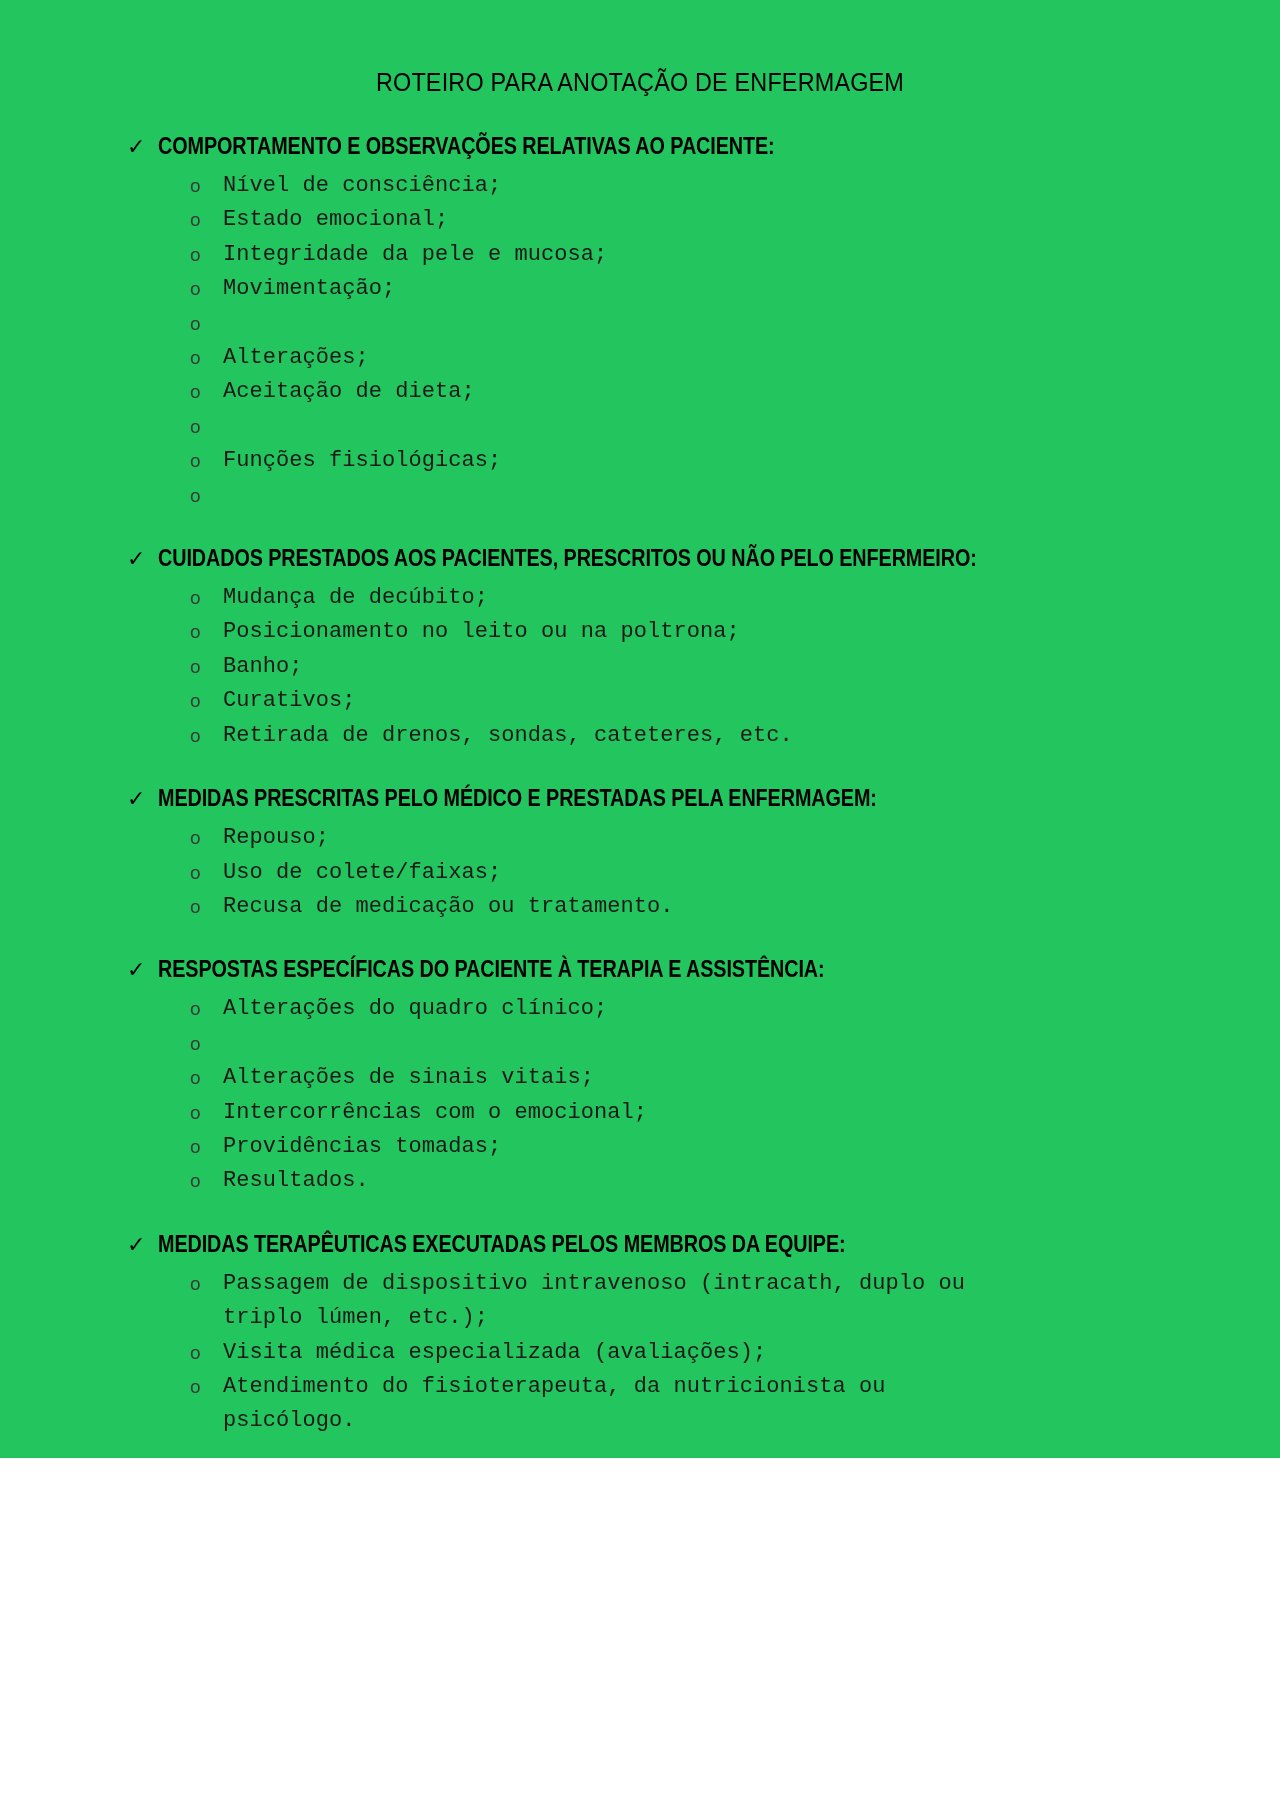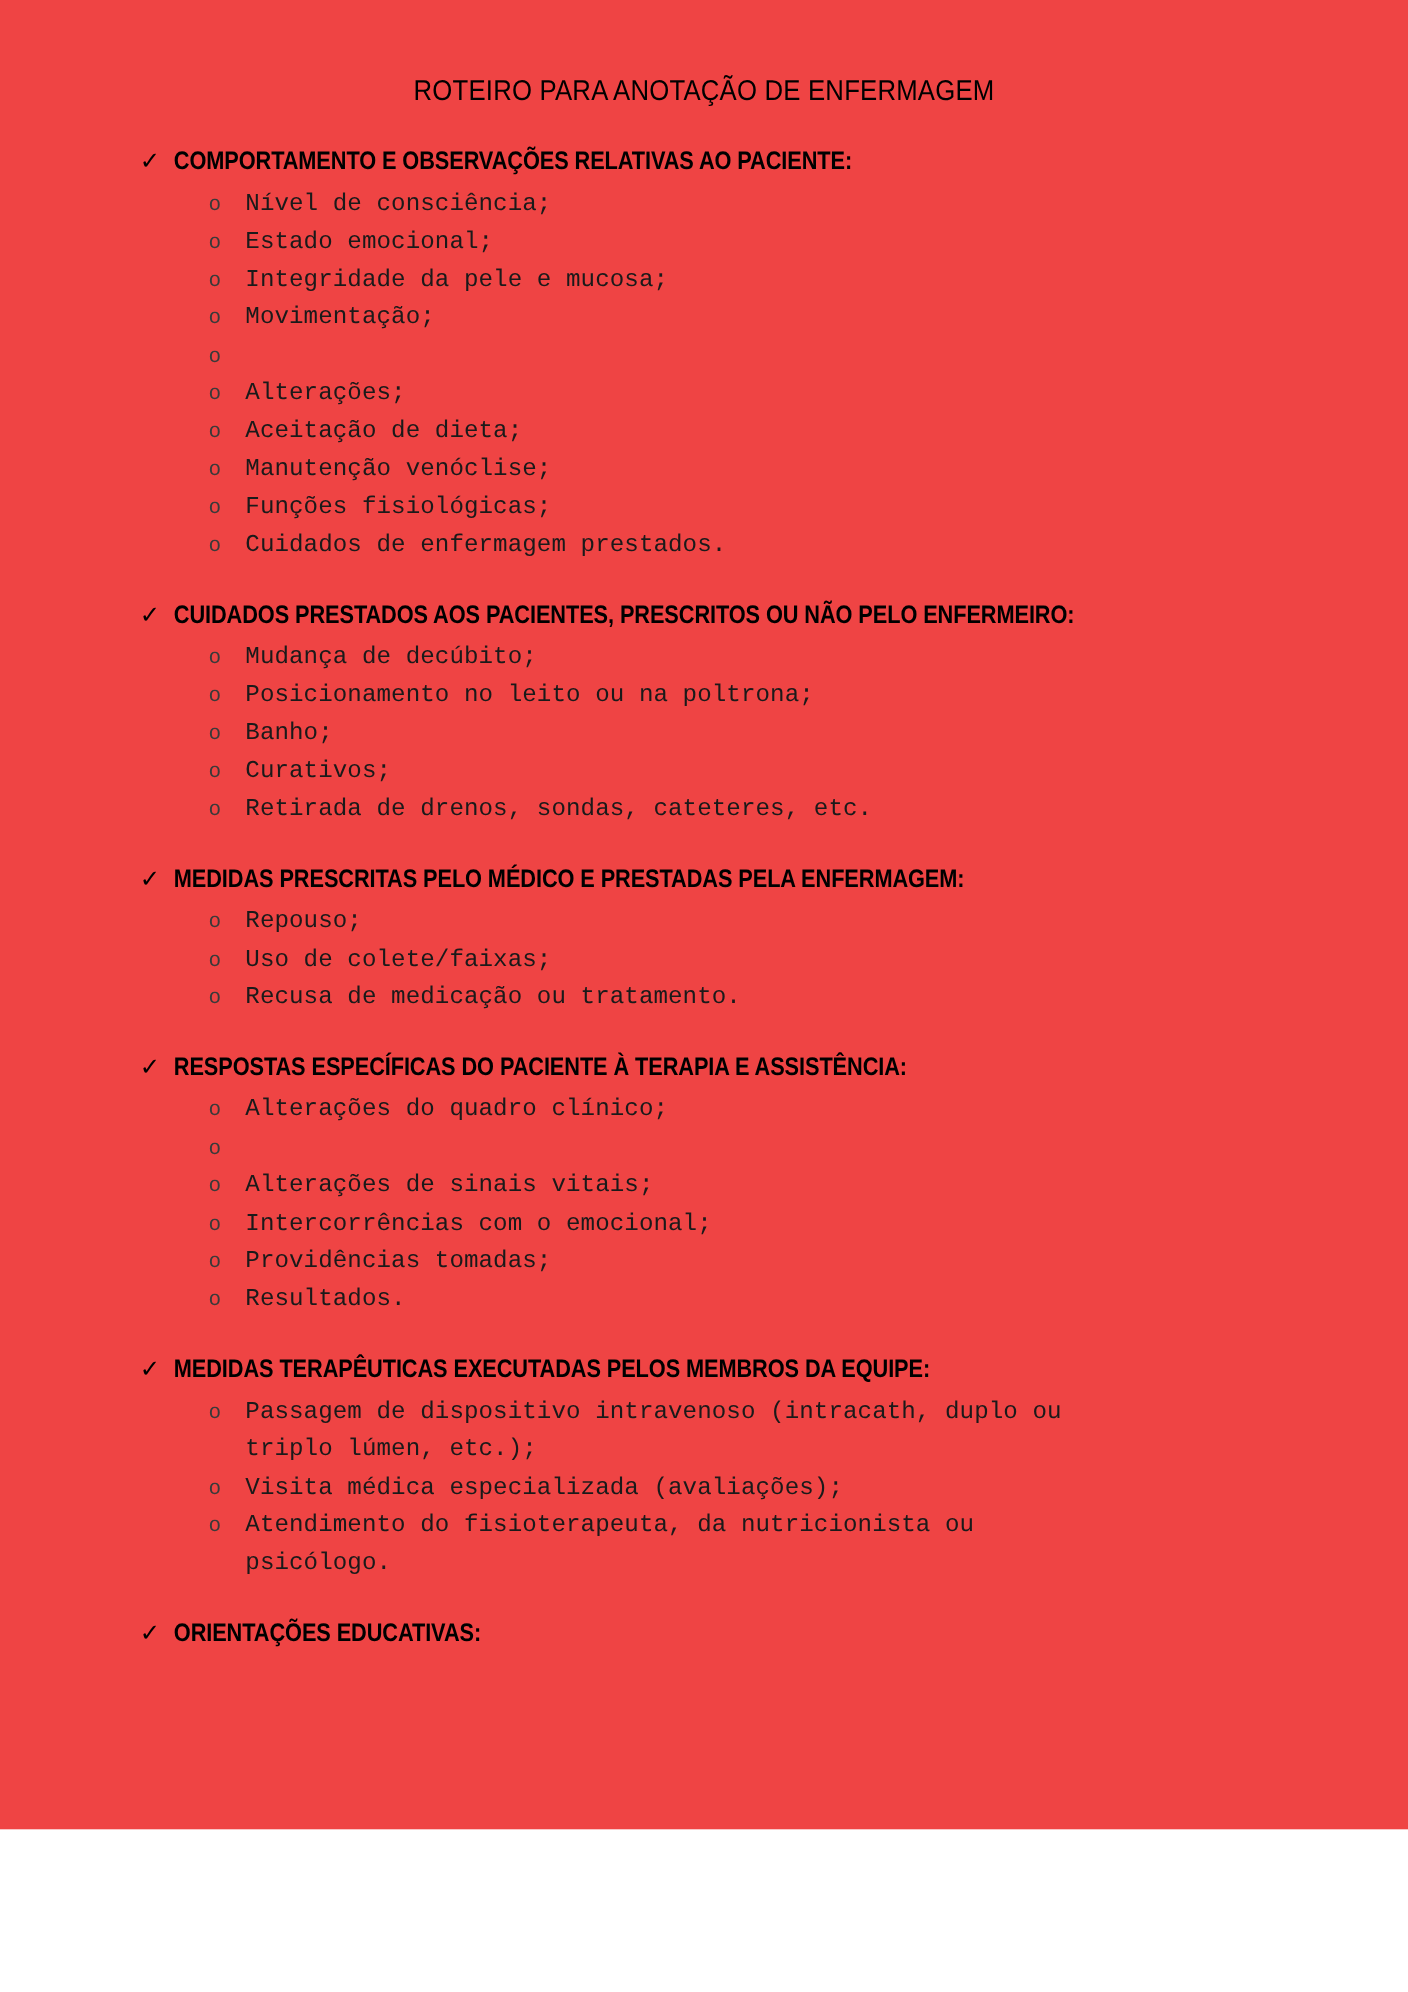--- a/index.html
+++ b/index.html
@@ -12,25 +12,25 @@
     width: 1280px;
     height: 1811px;
     font-family: "Liberation Sans", sans-serif;
     color: #000000;
     -webkit-font-smoothing: antialiased;
   }
 
   .page {
     position: relative;
     width: 1280px;
-    height: 1663px;
+    height: 1458px;
     box-sizing: border-box;
     padding: 0;
     overflow: hidden;
-    background: #ef4444;
+    background: #22c55e;
   }
 
   
   .doc-title {
     text-align: center;
     font-size: 26px;
     font-weight: 400;
     letter-spacing: 0.2px;
     margin: 0;
     padding-top: 67px;
@@ -152,29 +152,27 @@
           <li class="sub-item">
             <span class="sub-bullet">o</span>
             <span class="sub-text">Alterações;</span>
           </li>
           <li class="sub-item">
             <span class="sub-bullet">o</span>
             <span class="sub-text">Aceitação de dieta;</span>
           </li>
           <li class="sub-item">
             <span class="sub-bullet">o</span>
-            <span class="sub-text">Manutenção venóclise;</span>
           </li>
           <li class="sub-item">
             <span class="sub-bullet">o</span>
             <span class="sub-text">Funções fisiológicas;</span>
           </li>
           <li class="sub-item">
             <span class="sub-bullet">o</span>
-            <span class="sub-text">Cuidados de enfermagem prestados.</span>
           </li>
         </ul>
       </section>
       <section class="section">
         <div class="section-heading">
           <span class="check-icon">✓</span>
           <span class="section-heading-text">CUIDADOS PRESTADOS AOS PACIENTES, PRESCRITOS OU NÃO PELO ENFERMEIRO:</span>
         </div>
         <ul class="sub-list">
           <li class="sub-item">

